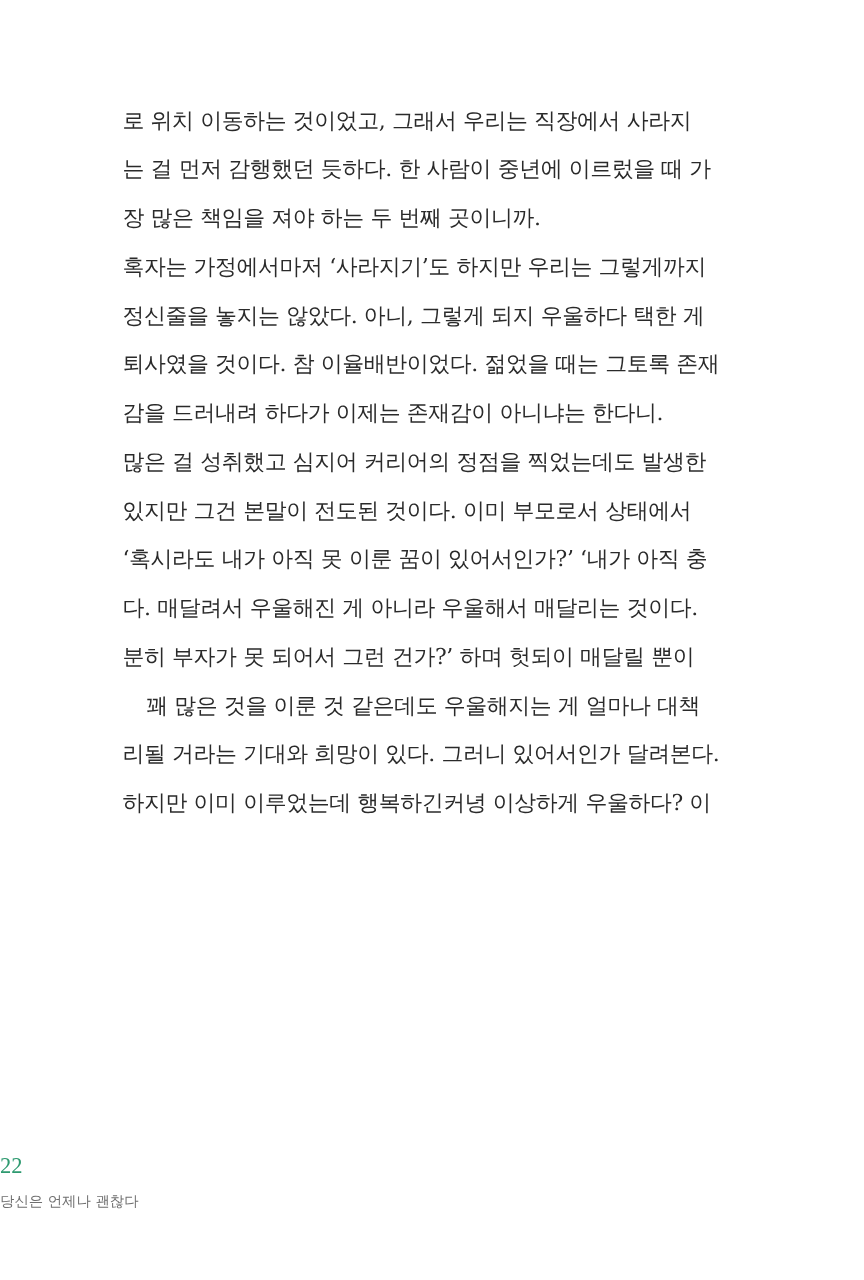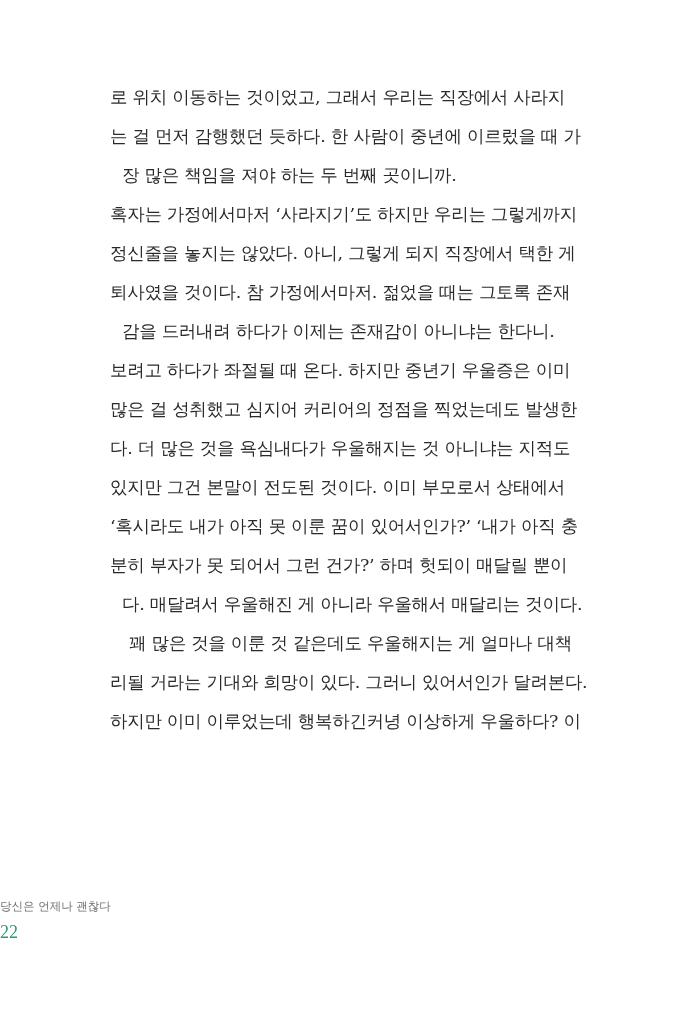--- a/index.html
+++ b/index.html
@@ -16,82 +16,79 @@
       color: #2a2a2a;
     }
     .page {
       position: absolute;
       left: 0; top: 0;
       width: 691px; height: 1024px;
       background: #ffffff;
     }
     .body-text {
       position: absolute;
-      left: 110px;
+      left: 98px;
       top: 78px;
       width: 452px;
     }
     .line {
       height: 39px;
       line-height: 39px;
       font-size: 17.5px;
       white-space: nowrap;
       text-align: justify;
       text-align-last: justify;
       letter-spacing: -0.3px;
     }
     .line.last {
       text-align-last: left;
-      margin-left: 12px;
     }
     .line.indent {
       padding-left: 19px;
     }
     .footer {
       position: absolute;
       left: 0;
       width: 628px;
       text-align: left;
     }
     .page-number {
       top: 920px;
       font-family: "Liberation Serif", "DejaVu Serif", serif;
       font-size: 18px;
       color: #2e9a70;
       line-height: 24px;
     }
     .book-title {
-      top: 897px;
+      top: 952px;
       font-size: 11.5px;
       color: #6f6f6f;
       line-height: 18px;
     }
   </style>
 </head>
 <body>
 
 <div class="page">
   <div class="body-text">
 
     <div class="line">로 위치 이동하는 것이었고, 그래서 우리는 직장에서 사라지</div>
     <div class="line">는 걸 먼저 감행했던 듯하다. 한 사람이 중년에 이르렀을 때 가</div>
     <div class="line last">장 많은 책임을 져야 하는 두 번째 곳이니까.</div>
 
     <div class="line">혹자는 가정에서마저 ‘사라지기’도 하지만 우리는 그렇게까지</div>
-    <div class="line">정신줄을 놓지는 않았다. 아니, 그렇게 되지 직장에서 택한 게</div>
-    <div class="line">퇴사였을 것이다. 참 가정에서마저. 젊었을 때는 그토록 존재</div>
+    <div class="line">정신줄을 놓지는 않았다. 아니, 그렇게 되지 우울하다 택한 게</div>
+    <div class="line">퇴사였을 것이다. 참 이율배반이었다. 젊었을 때는 그토록 존재</div>
     <div class="line last">감을 드러내려 하다가 이제는 존재감이 아니냐는 한다니.</div>
 
-    <div class="line">보려고 하다가 좌절될 때 온다. 하지만 중년기 우울증은 이미</div>
     <div class="line">많은 걸 성취했고 심지어 커리어의 정점을 찍었는데도 발생한</div>
-    <div class="line">다. 더 많은 것을 욕심내다가 우울해지는 것 아니냐는 지적도</div>
     <div class="line">있지만 그건 본말이 전도된 것이다. 이미 부모로서 상태에서</div>
     <div class="line">‘혹시라도 내가 아직 못 이룬 꿈이 있어서인가?’ ‘내가 아직 충</div>
+    <div class="line last">다. 매달려서 우울해진 게 아니라 우울해서 매달리는 것이다.</div>
     <div class="line">분히 부자가 못 되어서 그런 건가?’ 하며 헛되이 매달릴 뿐이</div>
-    <div class="line last">다. 매달려서 우울해진 게 아니라 우울해서 매달리는 것이다.</div>
 
     <div class="line indent">꽤 많은 것을 이룬 것 같은데도 우울해지는 게 얼마나 대책</div>
     <div class="line">리될 거라는 기대와 희망이 있다. 그러니 있어서인가 달려본다.</div>
     <div class="line">하지만 이미 이루었는데 행복하긴커녕 이상하게 우울하다? 이</div>
   </div>
 
   <div class="footer page-number">22</div>
   <div class="footer book-title">당신은 언제나 괜찮다</div>
 </div>
 

